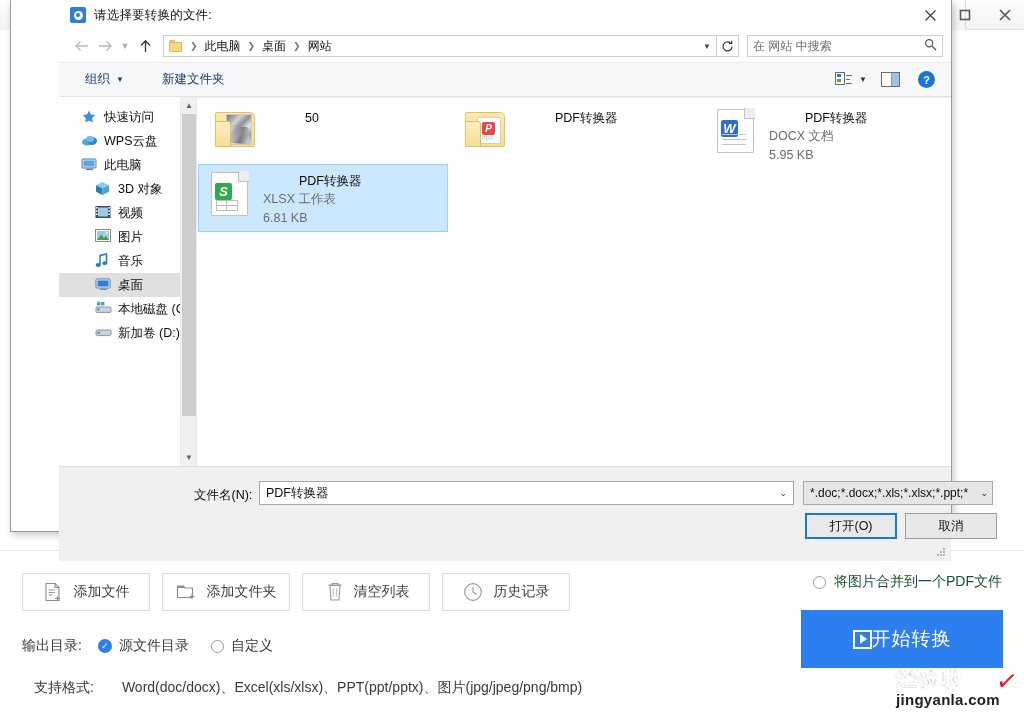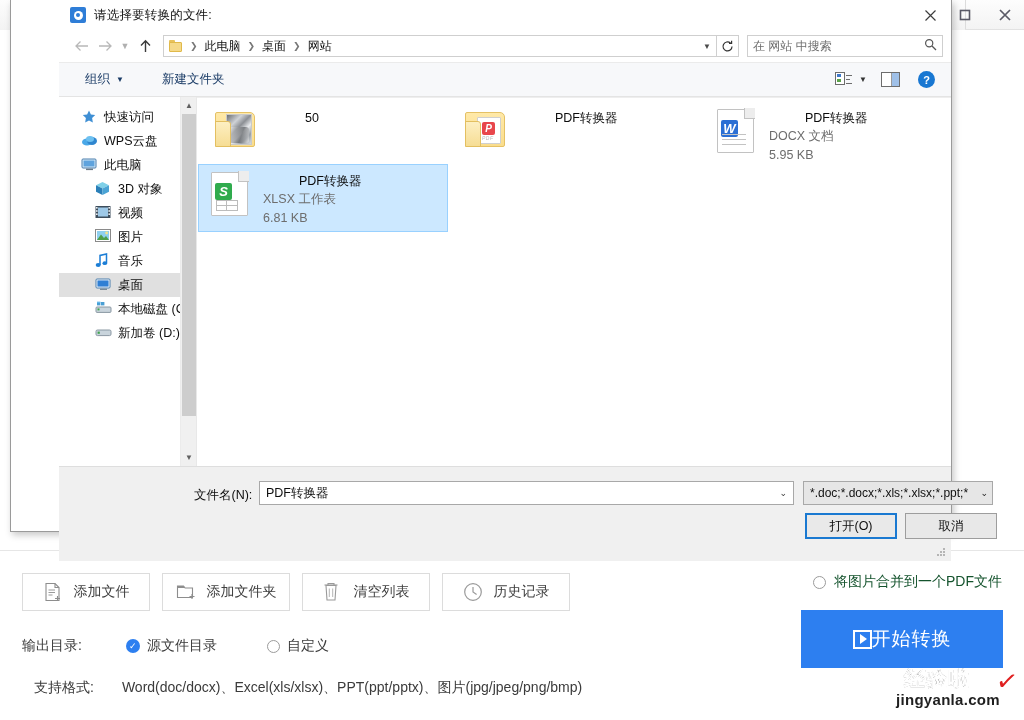--- a/index.html
+++ b/index.html
@@ -297,33 +297,33 @@
   }
   .convert-btn .play {
     width: 19px; height: 19px; border: 2px solid #fff; display: flex; align-items: center; justify-content: center;
   }
   .convert-btn .play i {
     width: 0; height: 0; border-left: 7px solid #fff; border-top: 5px solid transparent;
     border-bottom: 5px solid transparent; margin-left: 2px;
   }
   .convert-btn .lbl { font-size: 19px; color: #fff; letter-spacing: 1px; }
 
-  .out-row { position: absolute; left: 22px; top: 637px; display: flex; align-items: center; gap: 28px; }
+  .out-row { position: absolute; left: 22px; top: 637px; display: flex; align-items: center; }
   .out-row .k { font-size: 14px; color: #3b3b3b; margin-right: 16px; }
   .out-row .opt { display: flex; align-items: center; gap: 7px; margin-right: 22px; }
   .out-row .opt .t { font-size: 14px; color: #3b3b3b; }
 
   .fmt-row { position: absolute; left: 22px; top: 679px; display: flex; align-items: baseline; }
   .fmt-row .k { font-size: 14px; color: #3b3b3b; margin-right: 28px; margin-left: 12px; }
   .fmt-row .v { font-size: 14px; color: #3b3b3b; }
 
   .watermark { position: absolute; left: 896px; top: 668px; width: 124px; height: 48px; }
   .wm-main {
     font-size: 21px; font-weight: bold; color: #1f1f1f; letter-spacing: 1px;
-    -webkit-text-stroke: 0.6px #ffffff; line-height: 22px; margin-left: 8px;
+    -webkit-text-stroke: 0.6px #ffffff; line-height: 22px;
   }
   .wm-check {
     position: absolute; right: 2px; top: -2px; color: #e02020; font-size: 26px; font-weight: bold;
     transform: rotate(8deg);
   }
   .wm-sub {
     font-size: 15px; font-weight: bold; color: #1f1f1f; letter-spacing: .3px; margin-top: 1px;
   }
 </style>
 </head>
@@ -690,21 +690,21 @@
     <span class="tb-ic">
       <svg width="21" height="19" viewBox="0 0 21 19">
           <path d="M1.5 4 h6 l1.6 2 h7.4 v9.5 h-15z" fill="#fff" stroke="#8d8d8d" stroke-width="1.1"></path>
           <path d="M1.5 4 h6 l1.6 2 h-7.6z" fill="#8d8d8d"></path>
           <path d="M16 12 v5 M13.5 14.5 h5" stroke="#8d8d8d" stroke-width="1.1"></path>
         </svg>
     </span>
     <span class="lbl">添加文件夹</span>
   </div>
 
-  <div class="tool-btn" style="left:302px; width:128px;">
+  <div class="tool-btn" style="left:302px; width:128px;text-align:right;">
     <span class="tb-ic">
       <svg width="16" height="20" viewBox="0 0 16 20">
           <path d="M1.5 3 H14.5" stroke="#9a9a9a" stroke-width="1.1"></path>
           <path d="M5 3 V1.5 H11 V3" fill="none" stroke="#9a9a9a" stroke-width="1.1"></path>
           <path d="M3 3.5 h10 l-1 14.5 h-8z" fill="none" stroke="#9a9a9a" stroke-width="1.1"></path>
           <g stroke="#b5b5b5" stroke-width="1">
             <path d="M6.3 6.5 V15"></path>
             <path d="M9.7 6.5 V15"></path>
           </g>
         </svg>

